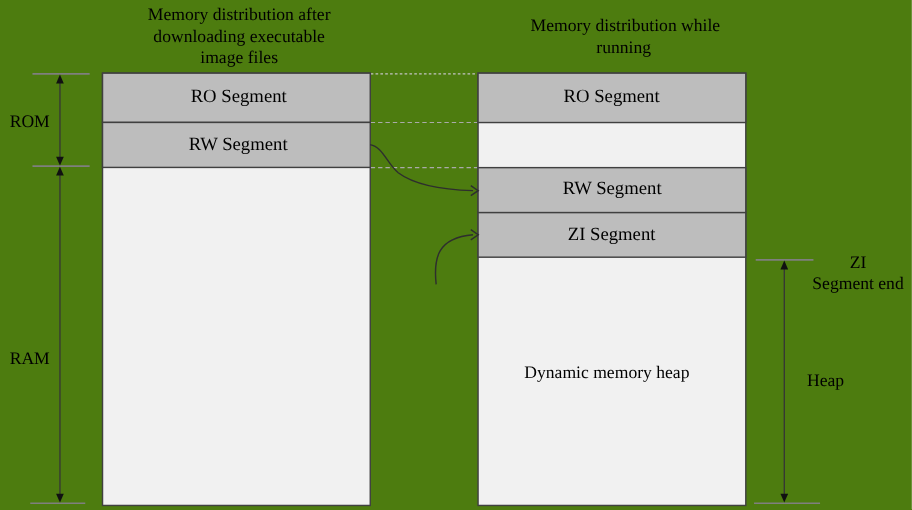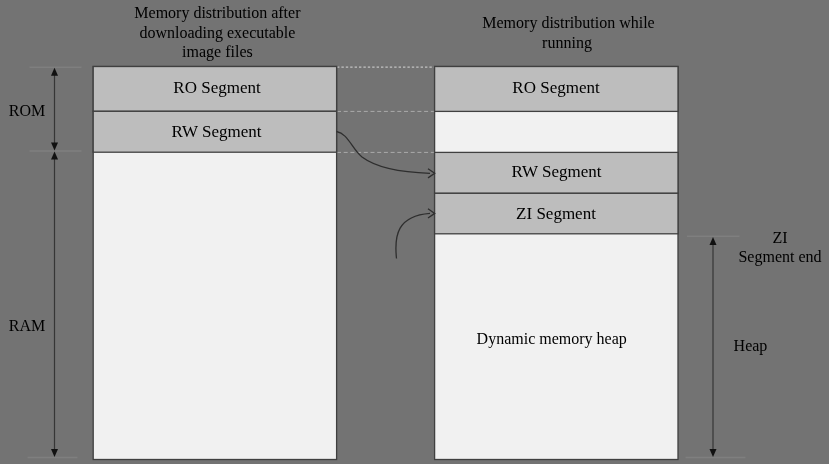--- a/index.html
+++ b/index.html
@@ -1,16 +1,16 @@
 <!DOCTYPE html>
 <html><head>
 <meta charset="utf-8">
 <style>
   html,body{margin:0;padding:0;background:#ffffff;}
-  #canvas{position:relative;width:829px;height:464px;background:#737373;overflow:hidden;}
+  #canvas{position:relative;width:829px;height:464px;background:#4d7c0f;overflow:hidden;}
   svg{position:absolute;left:0;top:0;}
   text{font-family:"Liberation Serif",serif;fill:#000000;}
 </style>
 </head>
 <body>
 <div id="canvas">
 <svg width="829" height="464" viewBox="0 0 829 464">
 
   <g fill="none">
     <line x1="337" y1="67.2" x2="434" y2="67.2" stroke="#c3c3c3" stroke-width="1.2" stroke-dasharray="2.4,2"></line>

